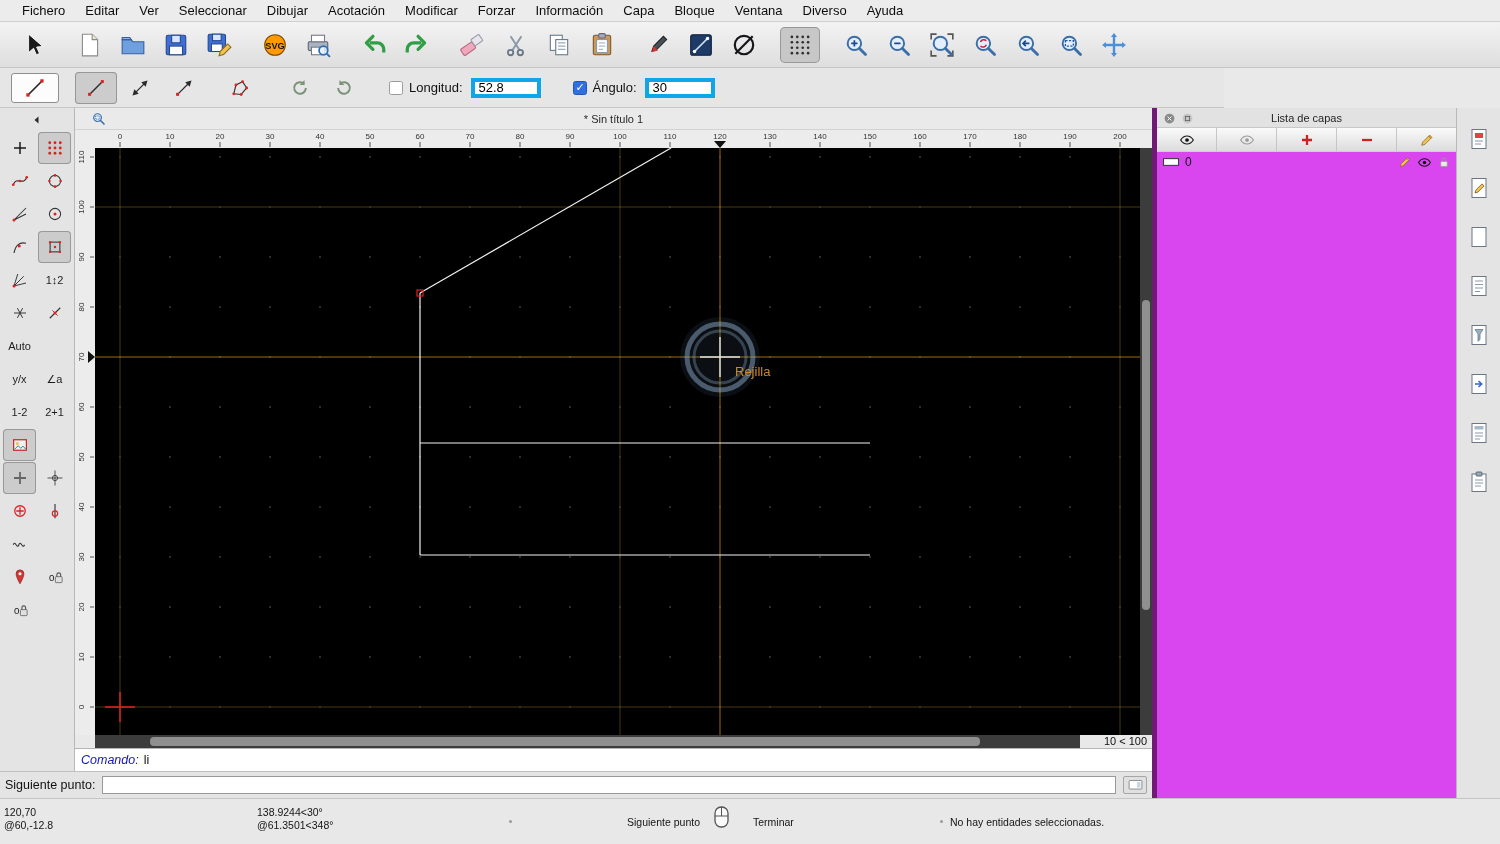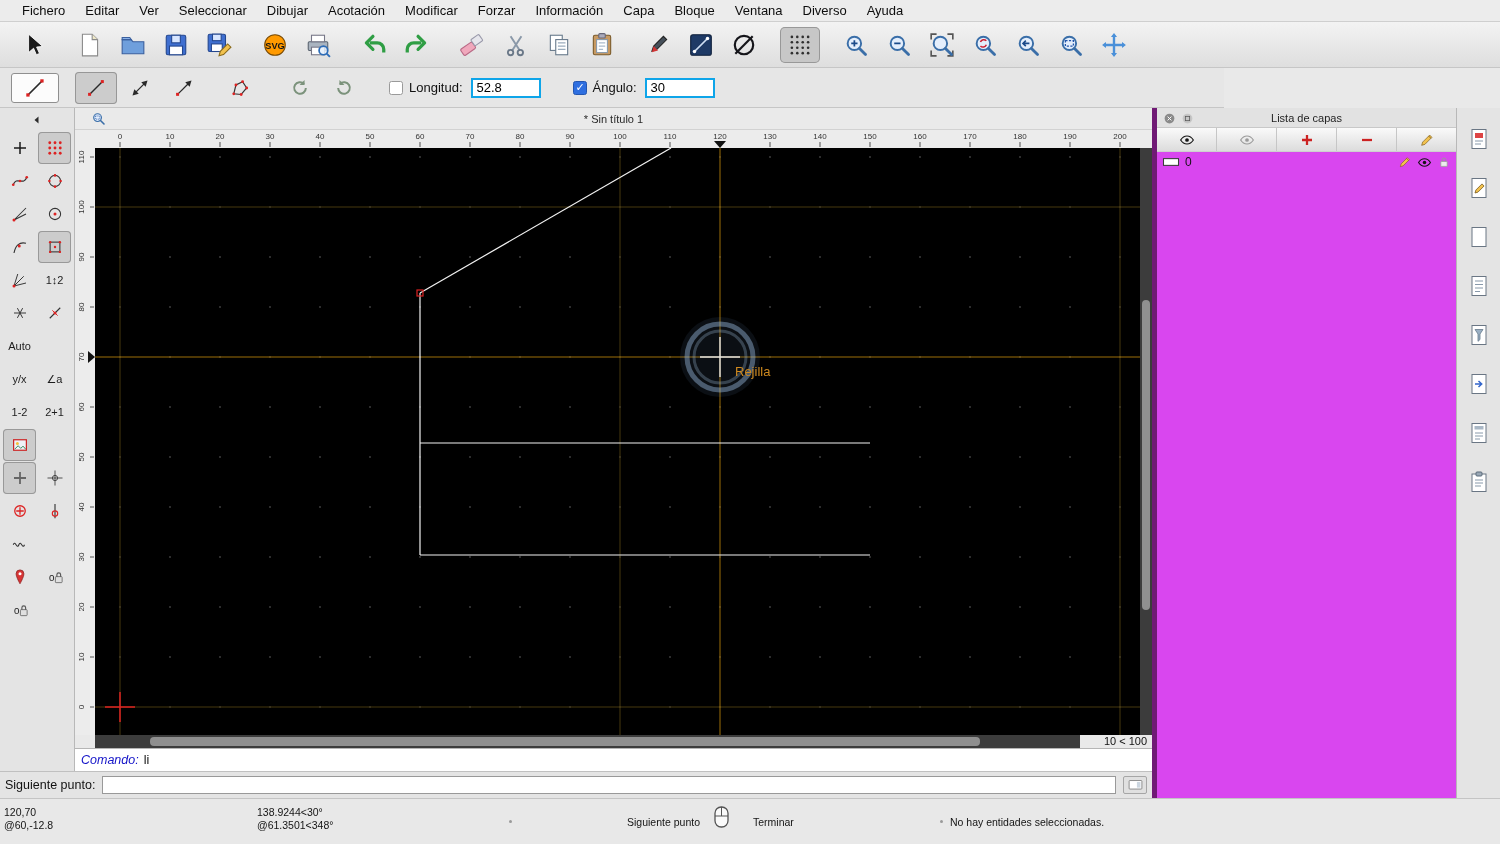--- a/index.html
+++ b/index.html
@@ -32,21 +32,21 @@
   .t2btn { width:42px; height:32px; border:none; background:transparent; border-radius:4px;
            display:flex; align-items:center; justify-content:center; padding:0; }
   .t2btn.active { background:#cccccc; box-shadow:inset 0 0 0 1px #979797; }
   .t2btn:nth-child(4) { margin-left:12px; }
   .t2btn:nth-child(5) { margin-left:16px; }
   .chk { width:14px; height:14px; border:1px solid #9a9a9a; background:#fff; border-radius:2.5px;
          display:inline-block; margin:0 6px 0 4px; position:relative; }
   .chk.checked { background:#2f6fe0; border-color:#2456b0; }
   .chk.checked::after { content:"✓"; color:#fff; font-size:11px; position:absolute; left:2px; top:-1px; }
   .t2label { margin-right:8px; }
-  .t2input { width:70px; height:20px; border:2px solid #0ea5e9; background:#fff; font-size:13px;
+  .t2input { width:70px; height:20px; border:4px solid #0ea5e9; background:#fff; font-size:13px;
              padding:0 4px; margin-right:28px; font-family:inherit; }
 
   
   #left-palette { position:absolute; left:0; top:108px; width:75px; height:663px; background:#e4e4e4;
                   border-right:1px solid #b8b8b8; padding-top:4px; }
   .collapse { display:flex; align-items:center; justify-content:center; width:44px; height:15px;
               margin:0 auto 5px auto; border:none; background:transparent; padding:0; }
   .prow { display:flex; justify-content:center; gap:2px; margin-bottom:1px; }
   .pcell { width:33px; height:32px; display:flex; align-items:center; justify-content:center;
            border:none; background:transparent; border-radius:4px; padding:0; }

